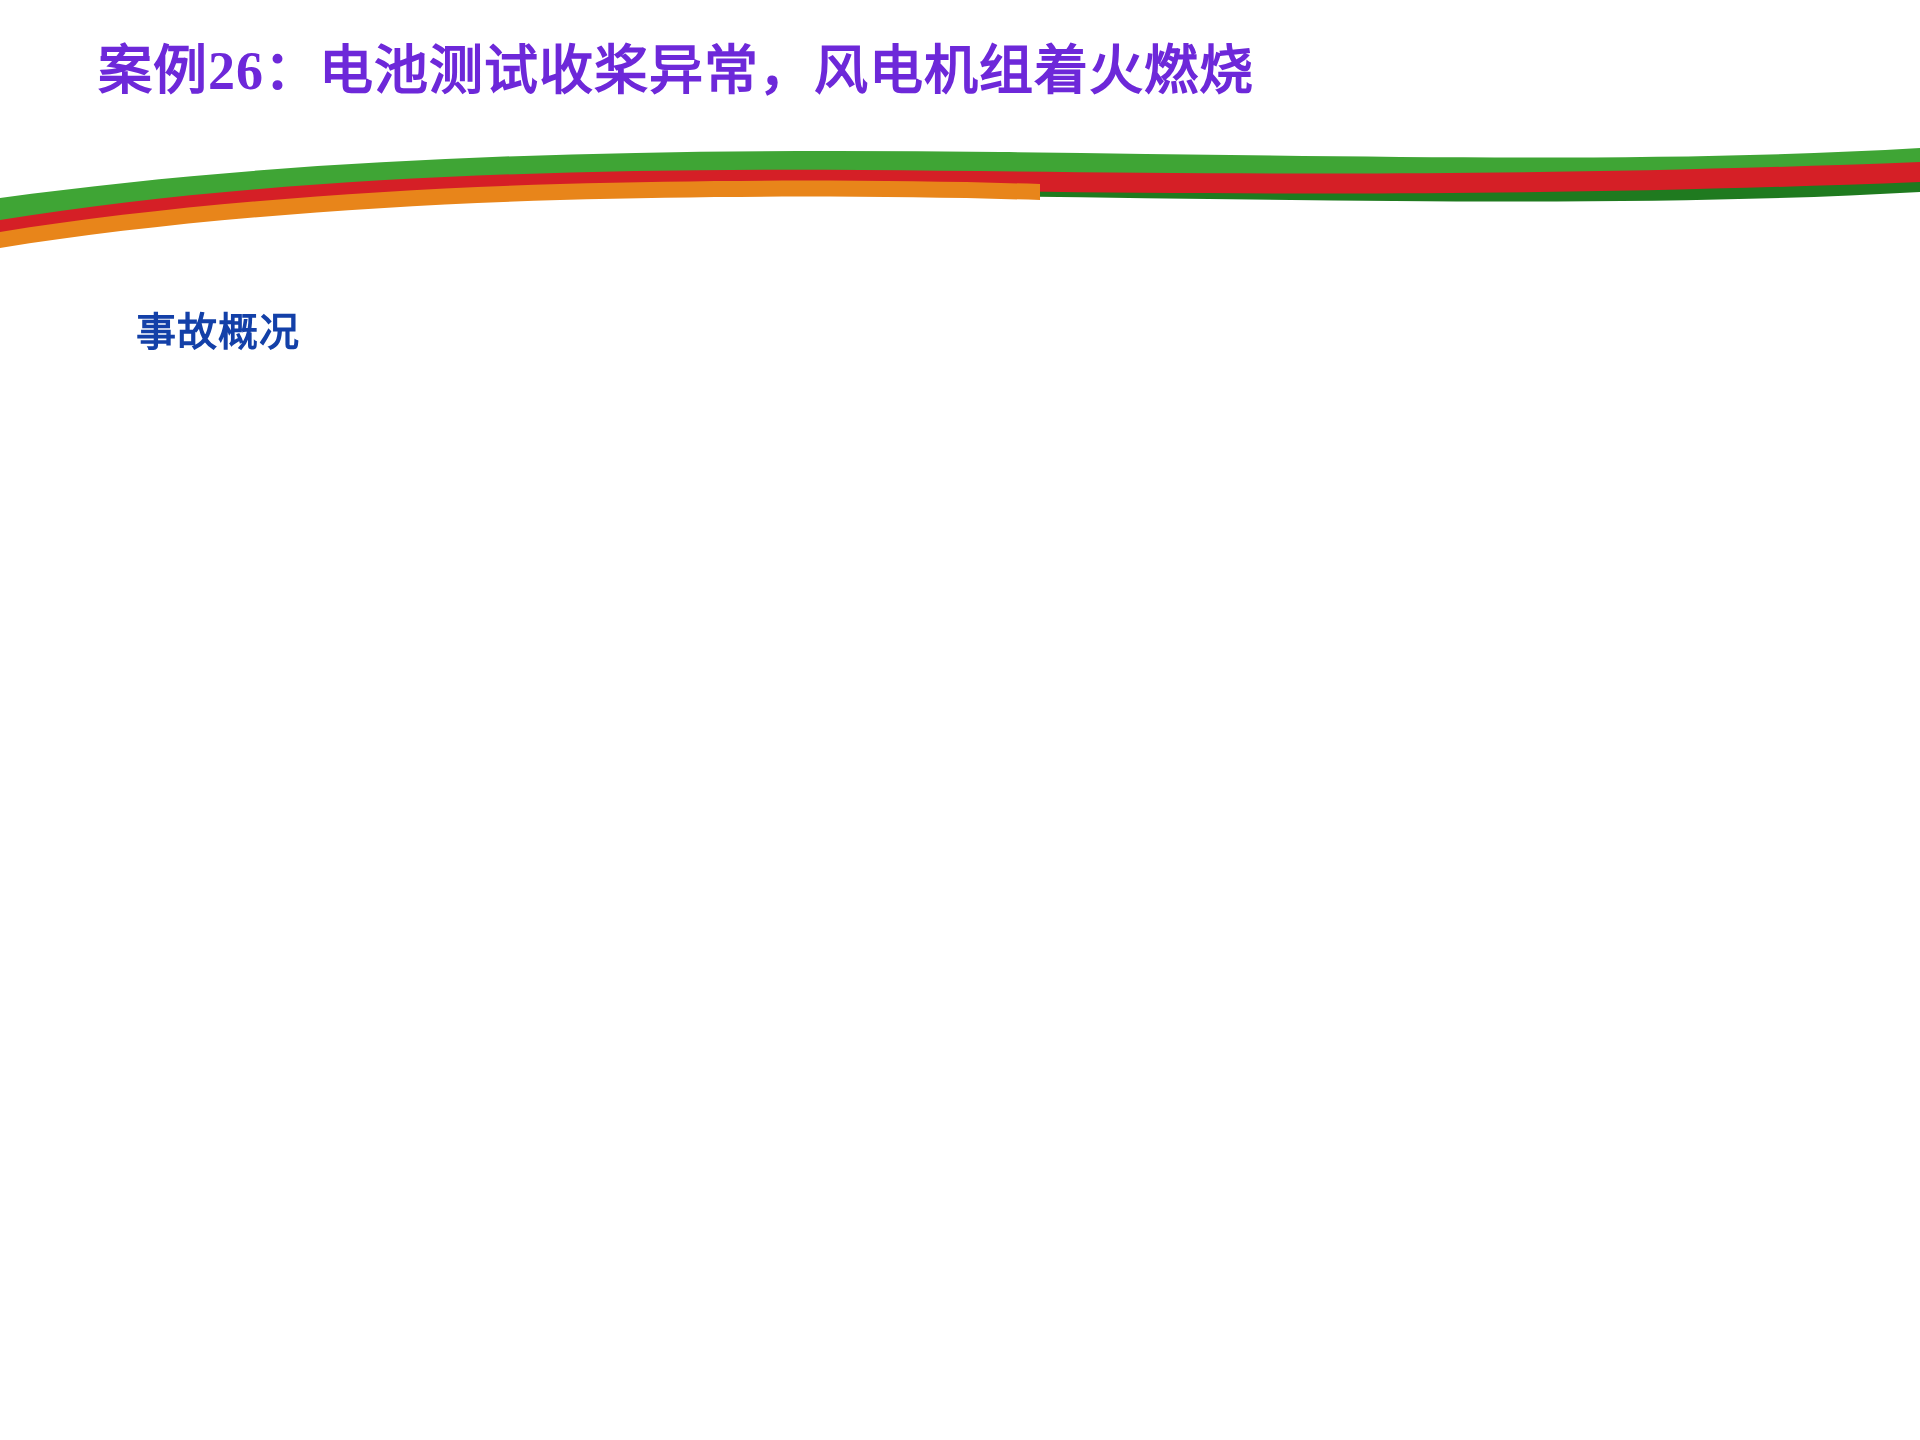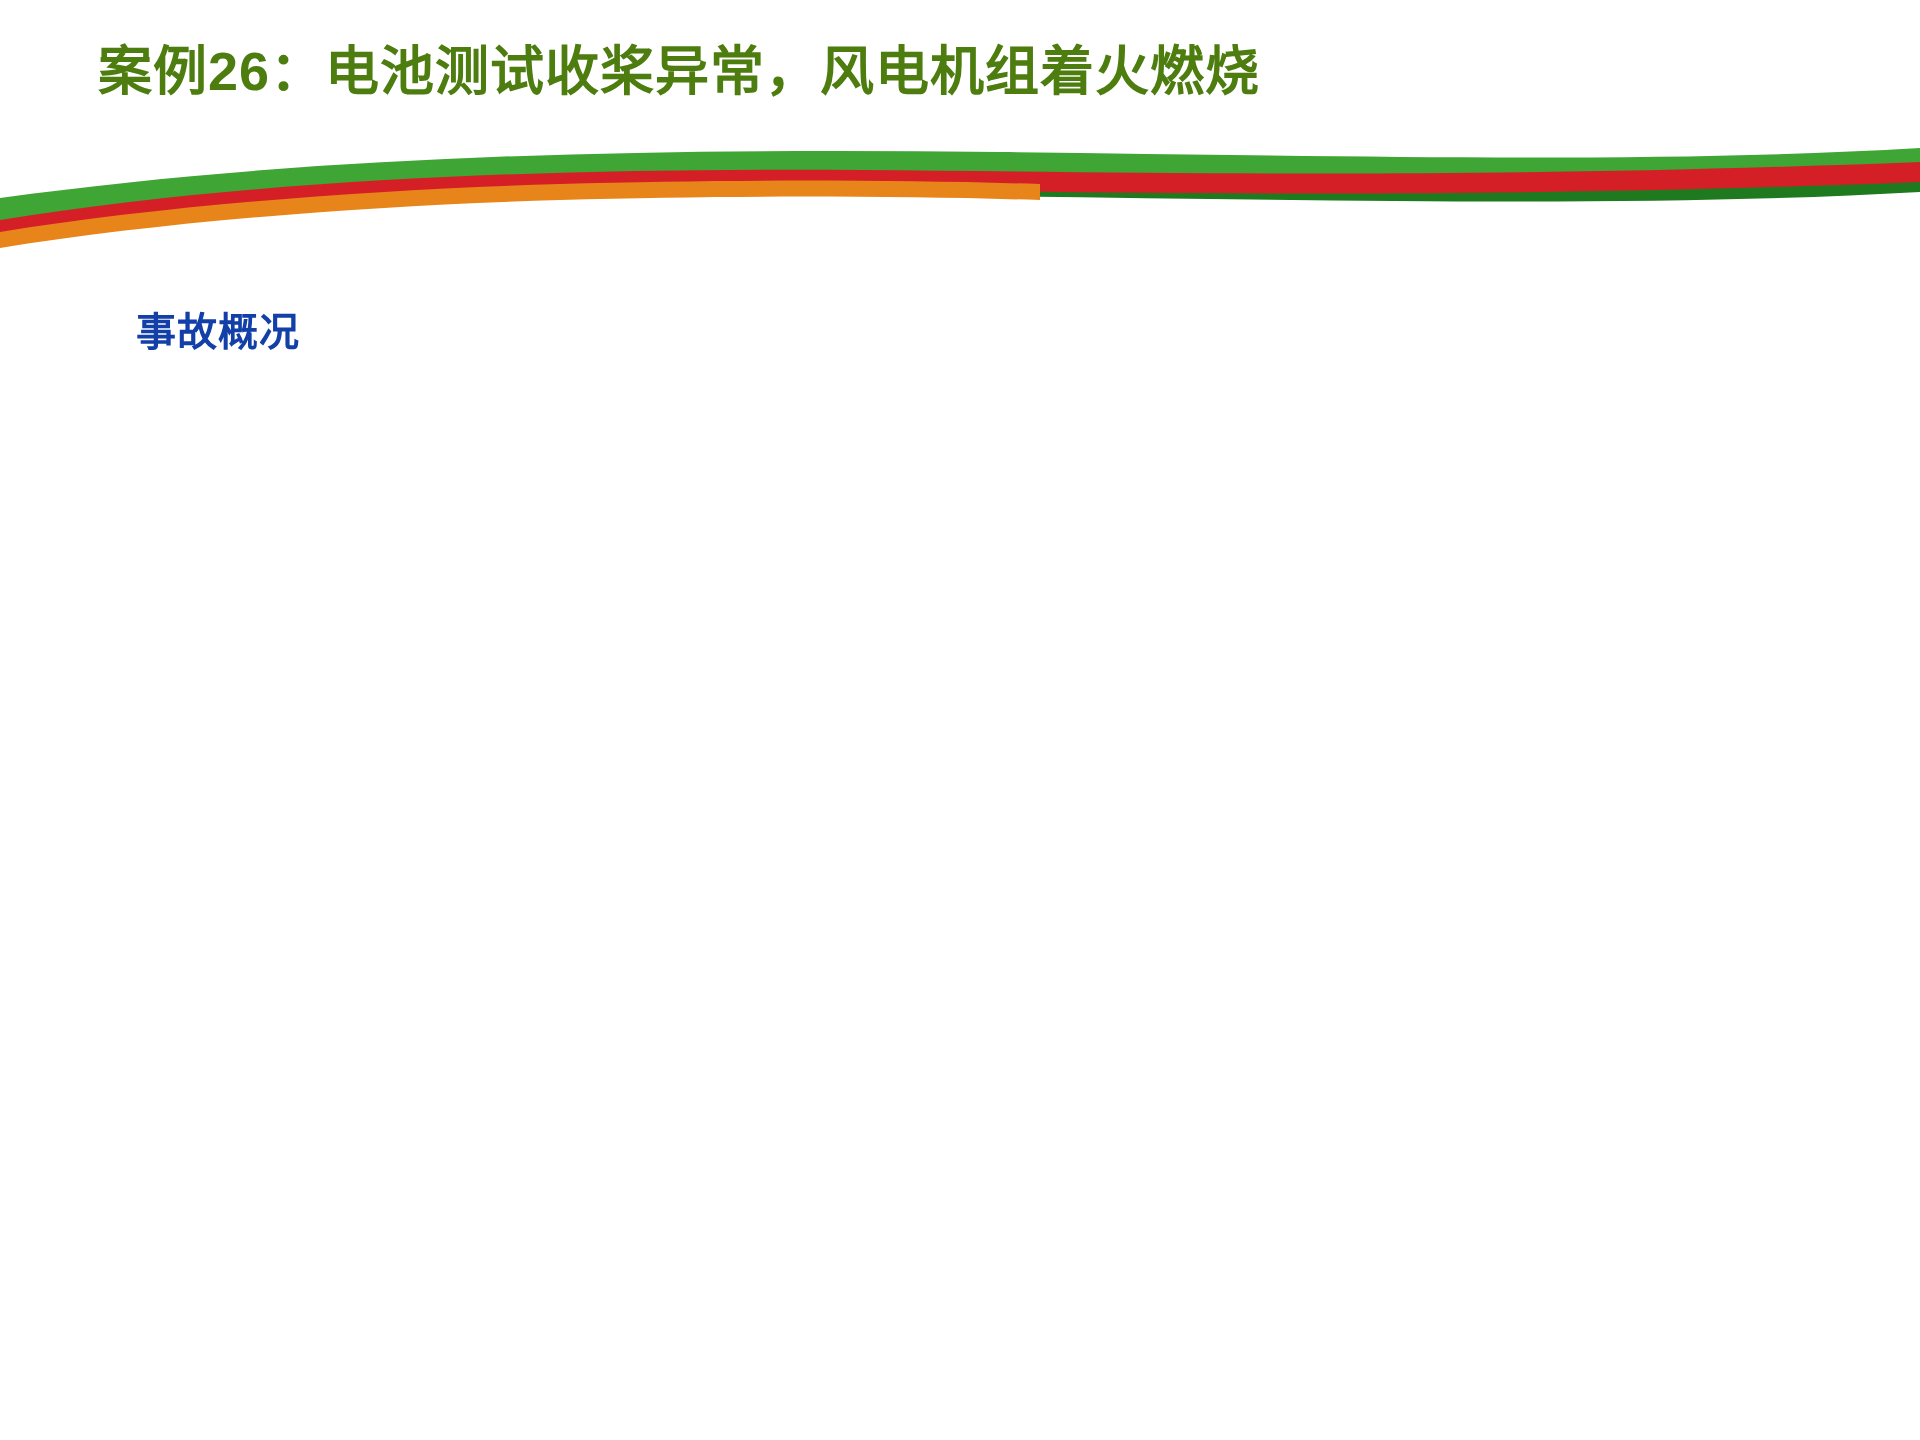--- a/index.html
+++ b/index.html
@@ -22,25 +22,25 @@
   }
 
   
   .slide-title {
     position: absolute;
     left: 98px;
     top: 40px;
     width: 1700px;
     font-size: 54px;
     font-weight: bold;
-    color: #4d7c0f;
+    color: #6d28d9;
     letter-spacing: 1px;
     line-height: 1.15;
     white-space: nowrap;
-    font-family: Liberation Sans, sans-serif;
+    font-family: Liberation Serif, serif;
   }
 
   
   .swoosh {
     position: absolute;
     left: 0;
     top: 148px;
     width: 1920px;
     height: 100px;
   }

